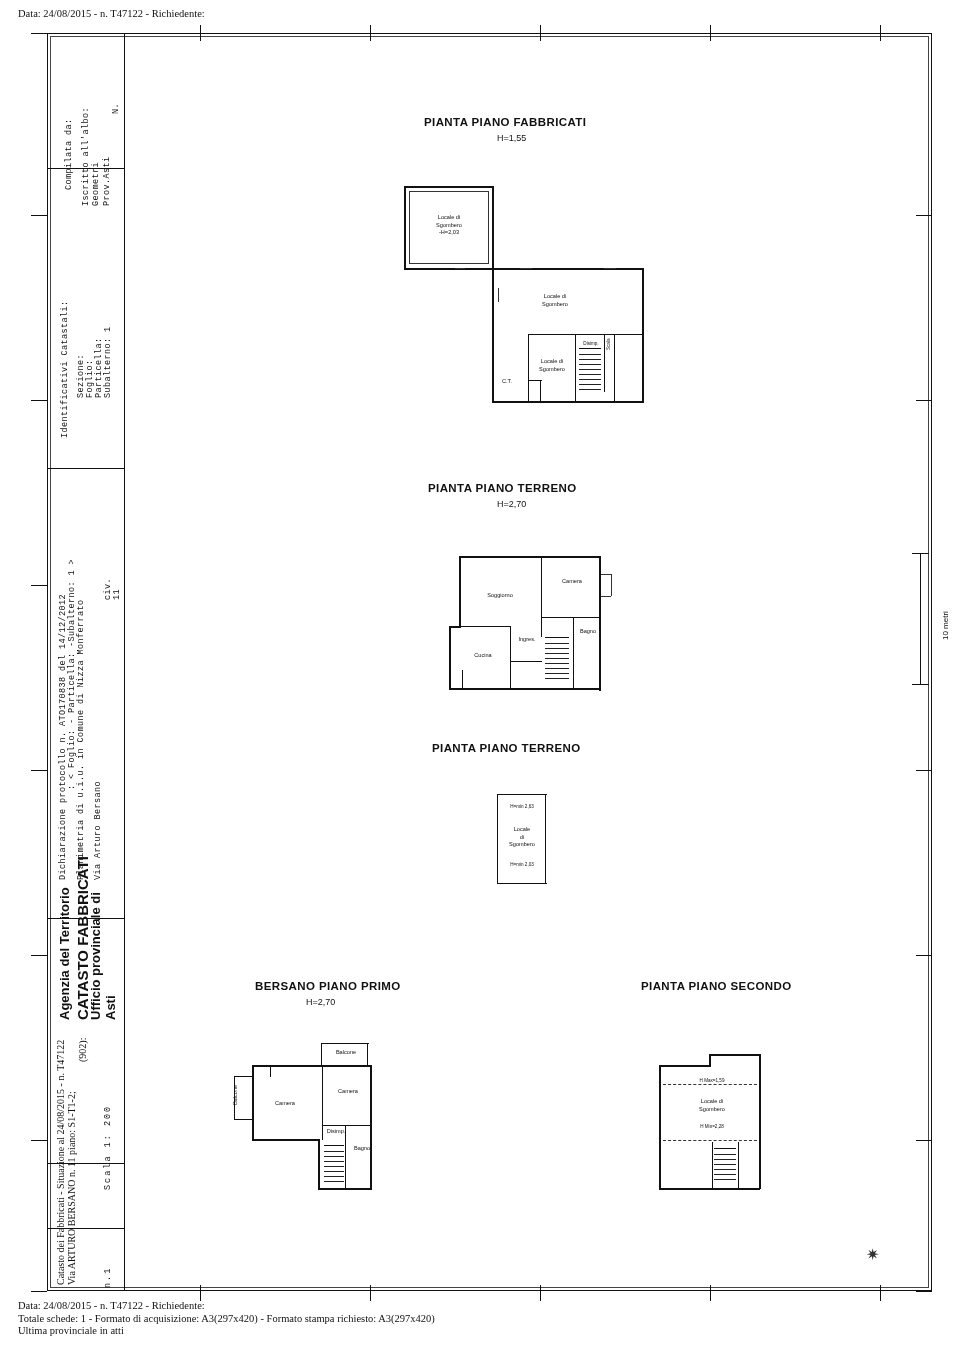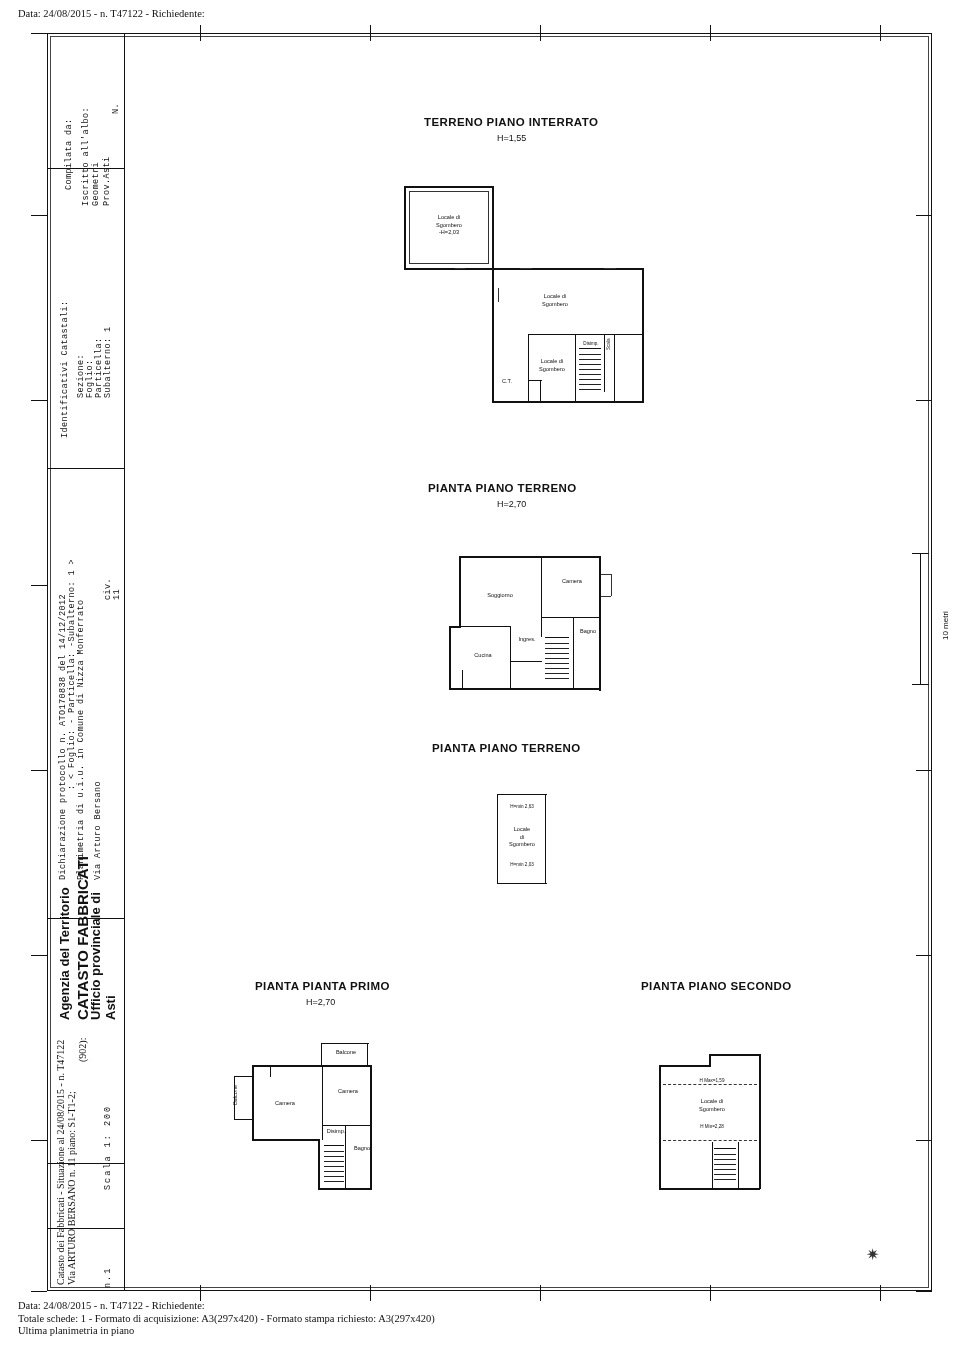--- a/index.html
+++ b/index.html
@@ -245,21 +245,21 @@
   <div class="vtext serif" style="left:77px; top:1062px; font-size:10px;">(902):</div>
 
   <div class="vtext" style="left:103px; top:1190px; letter-spacing:2px;">Scala 1: 200</div>
   <div class="vtext" style="left:103px; top:1288px; letter-spacing:2px;">n.1</div>
 
   <div class="scalebar" style="left:920px; top:553px; width:1px; height:132px;"></div>
   <div class="scalebar" style="left:912px; top:553px; width:17px; height:1px;"></div>
   <div class="scalebar" style="left:912px; top:684px; width:17px; height:1px;"></div>
   <div class="scalebar-label" style="left:941px; top:640px;">10 metri</div>
 
-  <div class="plan-title" style="left:424px; top:116px;">TERRENO PIANO INTERRATO</div>
+  <div class="plan-title" style="left:424px; top:116px;">PIANTA PIANO FABBRICATI</div>
   <div class="plan-sub" style="left:497px; top:133px;">H=1,55</div>
 
   <div class="wall" style="left:404px; top:186px; width:90px; height:1.5px;"></div>
   <div class="wall" style="left:404px; top:186px; width:1.5px; height:84px;"></div>
   <div class="wall" style="left:492px; top:186px; width:1.5px; height:84px;"></div>
   <div class="wall" style="left:404px; top:268px; width:90px; height:1.5px;"></div>
   <div class="thinline" style="left:409px; top:191px; width:80px; height:0.6px;"></div>
   <div class="thinline" style="left:409px; top:191px; width:0.6px; height:73px;"></div>
   <div class="thinline" style="left:488px; top:191px; width:0.6px; height:73px;"></div>
   <div class="thinline" style="left:409px; top:263px; width:80px; height:0.6px;"></div>
@@ -347,21 +347,21 @@
   <div class="wall" style="left:497px; top:794px; width:50px; height:1.3px;"></div>
   <div class="wall" style="left:497px; top:794px; width:1.3px; height:90px;"></div>
   <div class="wall" style="left:545px; top:794px; width:1.3px; height:90px;"></div>
   <div class="wall" style="left:497px; top:883px; width:50px; height:1.3px;"></div>
   <div class="room-label tiny" style="left:502px; top:804px; width:40px;">H=min 2,63</div>
   <div class="room-label" style="left:504px; top:826px; width:36px;">Locale
 di
 Sgombero</div>
   <div class="room-label tiny" style="left:502px; top:862px; width:40px;">H=min 2,03</div>
 
-  <div class="plan-title" style="left:255px; top:980px;">PIANTA PIANTA PRIMO</div>
+  <div class="plan-title" style="left:255px; top:980px;">BERSANO PIANO PRIMO</div>
   <div class="plan-sub" style="left:306px; top:997px;">H=2,70</div>
 
   <div class="wall" style="left:321px; top:1043px; width:48px; height:1.2px;"></div>
   <div class="wall" style="left:321px; top:1043px; width:1.2px; height:22px;"></div>
   <div class="wall" style="left:367px; top:1043px; width:1.2px; height:22px;"></div>
   <div class="room-label" style="left:325px; top:1049px; width:42px;">Balcone</div>
 
   <div class="wall" style="left:252px; top:1065px; width:120px; height:1.5px;"></div>
   <div class="wall" style="left:252px; top:1065px; width:1.5px; height:75px;"></div>
   <div class="wall" style="left:370px; top:1065px; width:1.5px; height:125px;"></div>
@@ -417,15 +417,15 @@
   <div class="stair-step" style="left:714px; top:1169px; width:22px;"></div>
   <div class="stair-step" style="left:714px; top:1174px; width:22px;"></div>
   <div class="stair-step" style="left:714px; top:1179px; width:22px;"></div>
   <div class="wall" style="left:712px; top:1142px; width:1px; height:47px;"></div>
   <div class="wall" style="left:738px; top:1142px; width:1px; height:47px;"></div>
 
   <div class="northmark" style="left:866px; top:1245px;">✷</div>
 
   <div class="hdr-text" id="ftr-1">Data: 24/08/2015 - n. T47122 - Richiedente:</div>
   <div class="hdr-text" id="ftr-2">Totale schede: 1 - Formato di acquisizione: A3(297x420)  - Formato stampa richiesto: A3(297x420)</div>
-  <div class="hdr-text" id="ftr-3">Ultima planimetria in piano</div>
+  <div class="hdr-text" id="ftr-3">Ultima provinciale in atti</div>
 
 </div>
 
 </body></html>

